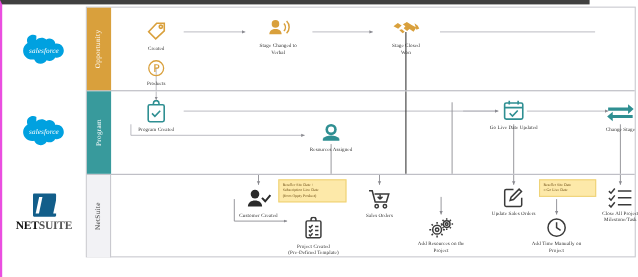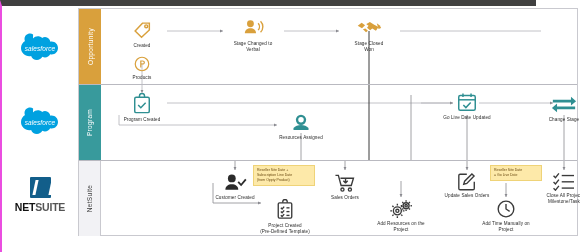--- a/index.html
+++ b/index.html
@@ -1,19 +1,19 @@
 <!DOCTYPE html>
 <html><head>
 <meta charset="utf-8">
 <style>
   html,body{margin:0;padding:0;background:#ffffff;}
   body{width:580px;height:252px;overflow:hidden;font-family:"Liberation Sans",sans-serif;}
 
   #frame{position:relative;width:536px;height:252px;box-sizing:border-box;
-         border-left:2px solid #ea4ee0;border-top:6px solid #404040;background:#fff;}
+         border-left:2px solid #ea4ee0;border-top:4px solid #404040;background:#fff;font-family:Liberation Serif, serif;}
 
   
   #logo-rail{position:absolute;left:4px;top:0;width:68px;height:252px;}
   .logo-cell{position:absolute;left:0;width:68px;display:flex;align-items:center;justify-content:center;}
   #logo-sf-1{top:14px;height:56px;}
   #logo-sf-2{top:88px;height:56px;}
   #logo-ns{top:160px;height:58px;flex-direction:column;}
 
   .sf-cloud{position:relative;width:50px;height:30px;}
   .sf-cloud svg{display:block;}

